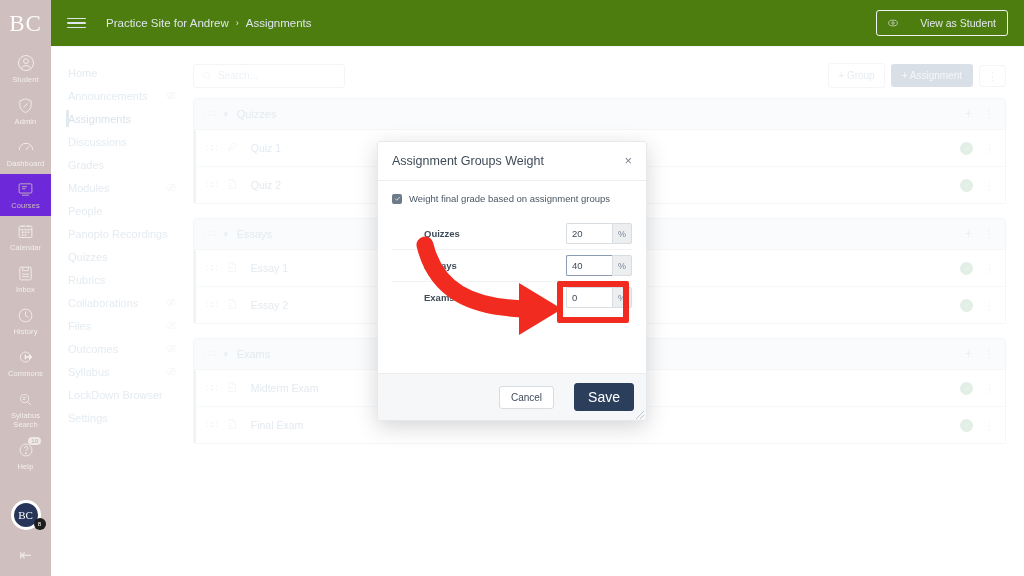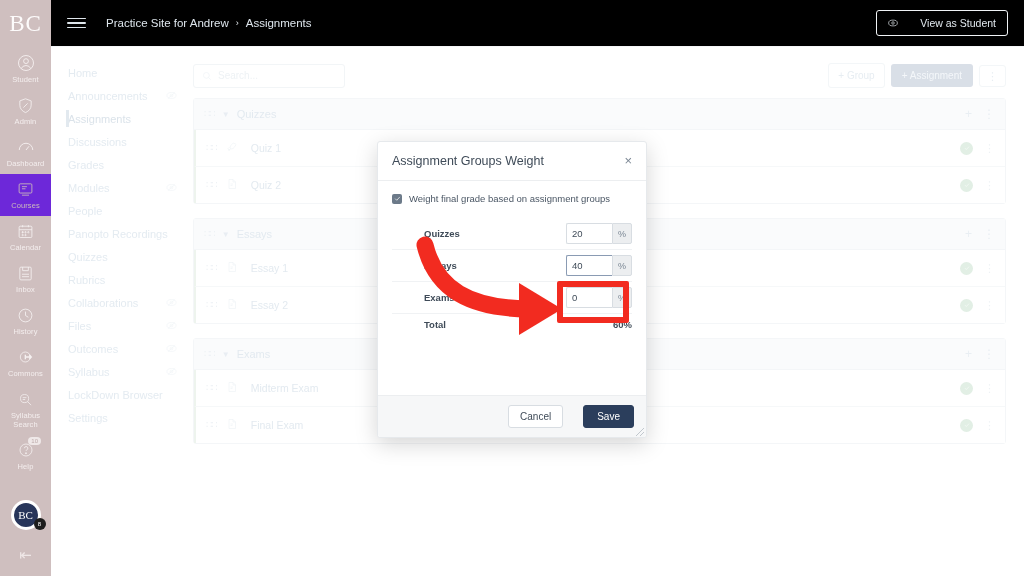--- a/index.html
+++ b/index.html
@@ -53,21 +53,21 @@
     position: absolute; right: -5px; bottom: 0px;
     width: 12px; height: 12px; border-radius: 50%;
     background: #1d1d1d; color: #fff; font-size: 6px;
     display: flex; align-items: center; justify-content: center;
   }
   .gn-collapse { color: #efe7e7; font-size: 15px; margin-bottom: 12px; cursor: pointer;}
 
   
   .topbar {
     position: absolute; left: 51px; top: 0; right: 0; height: 46px;
-    background: #000000; display: flex; align-items: center; padding: 0 16px;
+    background: #4d7c0f; display: flex; align-items: center; padding: 0 16px;
   }
   .hamburger { width: 19px; cursor: pointer; }
   .hamburger span {
     display: block; height: 1.6px; background: #dfe6ec; margin: 3px 0; border-radius: 1px;
   }
   .crumbs { margin-left: 20px; display: flex; align-items: center; gap: 7px;
     font-size: 11.5px; color: #dde5ec; }
   .crumbs .sep { color: #e8eef3; font-size: 9px;}
   .crumb-link { cursor: pointer; }
   .view-student {
@@ -199,21 +199,21 @@
     padding: 9px 12px; background: #f6f7f8; border-top: 1px solid #eceef0;
     border-radius: 0 0 3px 3px; position: relative;
   }
   .mbtn-cancel {
     background: #fff; border: 1px solid #d8dde2; border-radius: 3px;
     font-size: 10px; color: #3f4b58; padding: 5px 11px; cursor: pointer;
     font-family: "Liberation Sans", sans-serif;
   }
   .mbtn-save {
     background: #2b3e5c; border: 1px solid #2b3e5c; border-radius: 3px;
-    font-size: 10px; color: #fff; padding: 5px 13px; cursor: pointer;
+    font-size: 14px; color: #fff; padding: 5px 13px; cursor: pointer;
     font-family: "Liberation Sans", sans-serif;
   }
   .resize-grip {
     position: absolute; right: 2px; bottom: 1px; width: 8px; height: 8px;
     background:
       linear-gradient(135deg, transparent 45%, #c2c8ce 45%, #c2c8ce 55%, transparent 55%),
       linear-gradient(135deg, transparent 70%, #c2c8ce 70%, #c2c8ce 80%, transparent 80%);
   }
 
   
@@ -645,24 +645,20 @@
                   <span class="pct">%</span>
                 </span></td>
             </tr>
             <tr>
               <td class="w-label">Exams</td>
               <td class="w-field"><span class="ig">
                   <input type="text" value="0" style="">
                   <span class="pct">%</span>
                 </span></td>
             </tr>
-            <tr>
-              <td class="total-label">Total</td>
-              <td class="total-val">60%</td>
-            </tr>
           </tbody>
       </table>
 
       <div class="modal-pad"></div>
     </div>
     <div class="modal-foot">
       <button class="mbtn-cancel">Cancel</button>
       <button class="mbtn-save">Save</button>
       <span class="resize-grip"></span>
     </div>

